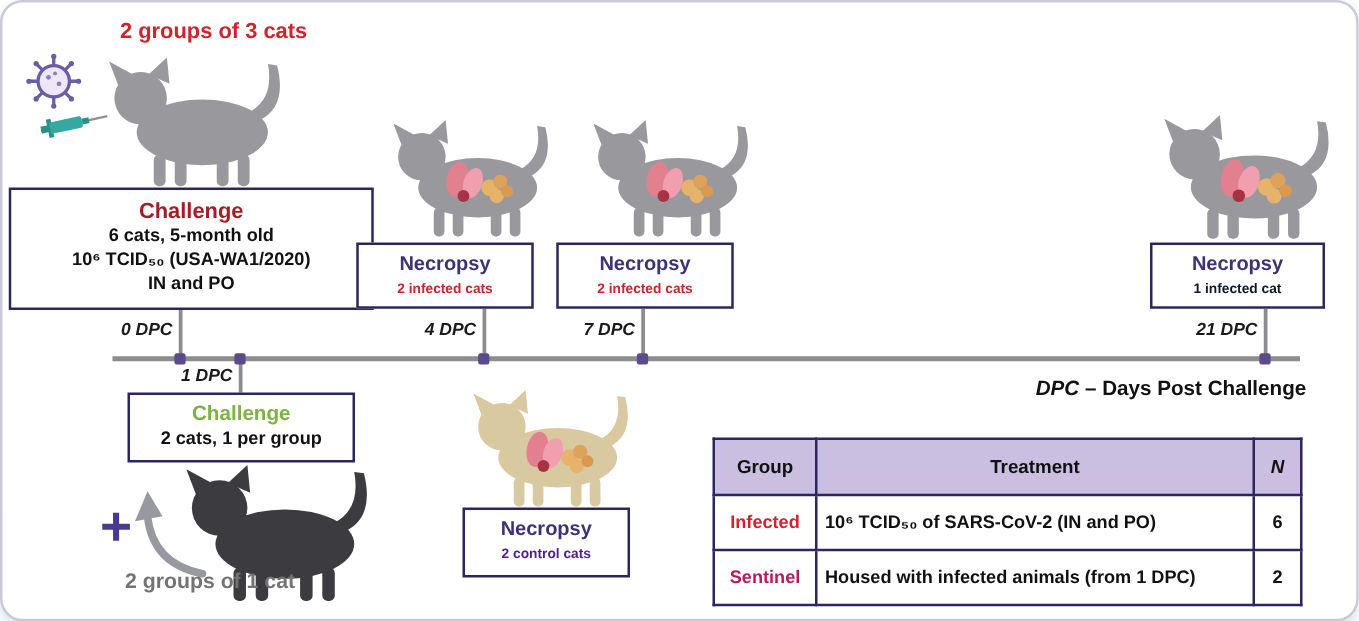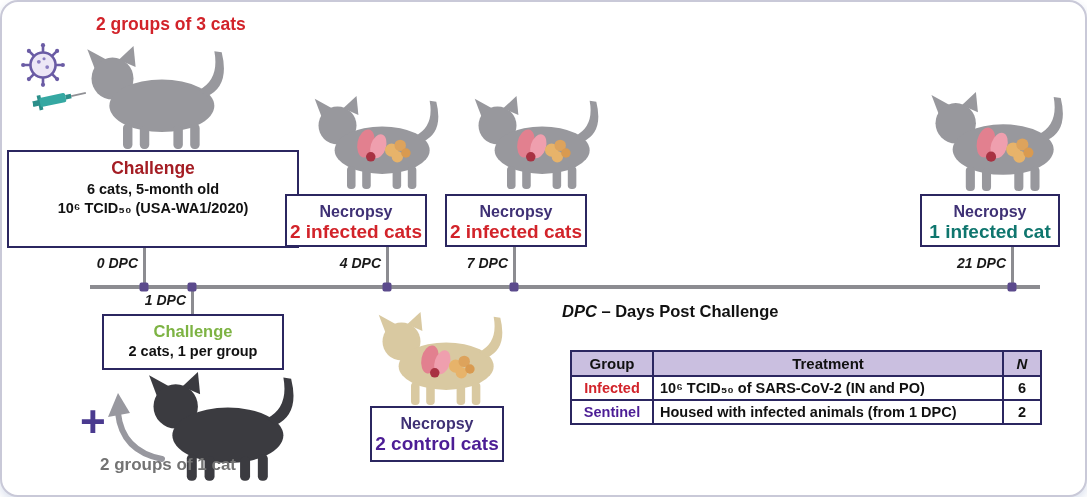--- a/index.html
+++ b/index.html
@@ -9,34 +9,34 @@
     border:2px solid #c9c9d8; border-radius:18px; overflow:hidden;
     box-shadow:0 4px 10px rgba(170,185,215,.45);
   }
   .abs { position:absolute; }
   .lbl { position:absolute; font-weight:bold; white-space:nowrap; }
   .box {
     position:absolute; background:#fff; border:2.5px solid #2b2660;
     text-align:center; padding-top:5px; z-index:3;
   }
   .box-title { font-weight:bold; font-size:17px; color:#3f3175; line-height:21px; }
-  .box-sub   { font-weight:bold; font-size:19px; line-height:19px; }
+  .box-sub   { font-weight:bold; font-size:11px; line-height:19px; }
   .box-line  { font-weight:bold; font-size:14.5px; color:#111; line-height:19px; }
   .tl-line { position:absolute; left:88px; top:283px; width:950px; height:4px; background:#8c8c91; z-index:1; }
   .vtick   { position:absolute; width:3px; background:#8c8c91; z-index:1; }
   .dot     { position:absolute; width:9px; height:9px; background:#5b4a8c; border-radius:2px;
              transform:translate(-50%,-50%); z-index:2; }
   .dpc { position:absolute; font-style:italic; font-weight:bold; font-size:14px; color:#1a1a1a;
          width:62px; text-align:right; z-index:2; }
   .cat { position:absolute; z-index:1; }
-  .legend { position:absolute; left:560px; top:300px; width:470px; text-align:left;
+  .legend { position:absolute; left:573px; top:300px; width:470px; text-align:right;
             font-weight:bold; font-size:16.5px; color:#111; }
   .legend .abbr { font-style:italic; }
   .treat-table { position:absolute; left:568px; top:348px; border-collapse:collapse; background:#fff; z-index:3; }
-  .treat-table th, .treat-table td { border:2px solid #2b2660; padding:3px 6px; font-size:14.5px; }
+  .treat-table th, .treat-table td { border:2px solid #2b2660; padding:13px 6px; font-size:14.5px; }
   .treat-table th { background:#cabfe0; font-weight:bold; font-size:15px; color:#111; text-align:center; }
   .th-n { font-style:italic; }
   .cell-group { width:82px; text-align:center; font-weight:bold; }
   .cell-treat { width:350px; text-align:left; font-weight:bold; color:#111; }
   .cell-n { width:38px; text-align:center; font-weight:bold; color:#111; }
   .plus { position:absolute; font-weight:bold; font-size:44px; line-height:44px; z-index:4; }
   .bottom-label { z-index:5; }
 </style>
 </head>
 <body>
@@ -112,20 +112,21 @@
       <use href="#virus-shape"></use>
     </svg>
   <svg class="abs" style="left:30px; top:84px; width:60px; height:24px; transform:rotate(-12deg); z-index:2;">
       <use href="#syringe-shape"></use>
     </svg>
 
   <div class="box" style="left:5px; top:148px; width:292px; height:98px;">
     <div class="box-title" style="font-size: 17.5px; line-height: 23px; color: rgb(164, 29, 36);">Challenge</div>
     <div class="box-line">6 cats, 5-month old</div>
     <div class="box-line">10⁶ TCID₅₀ (USA-WA1/2020)</div>
+    <div class="box-line">IN and PO</div>
   </div>
 
   <svg class="cat" style="left:288px; top:94px; width:152px; height:95px; color:#98989d;">
       <use href="#cat-shape"></use>
       <use href="#organs-shape"></use>
     </svg>
   <svg class="cat" style="left:448px; top:94px; width:152px; height:95px; color:#98989d;">
       <use href="#cat-shape"></use>
       <use href="#organs-shape"></use>
     </svg>
@@ -137,21 +138,21 @@
   <div class="box" style="left:283px; top:192px; width:142px; height:53px;">
     <div class="box-title" style="font-size:16px;">Necropsy</div>
     <div class="box-sub" style="color: rgb(210, 35, 42);">2 infected cats</div>
   </div>
   <div class="box" style="left:443px; top:192px; width:142px; height:53px;">
     <div class="box-title" style="font-size:16px;">Necropsy</div>
     <div class="box-sub" style="color: rgb(210, 35, 42);">2 infected cats</div>
   </div>
   <div class="box" style="left:918px; top:192px; width:140px; height:53px;">
     <div class="box-title" style="font-size:16px;">Necropsy</div>
-    <div class="box-sub" style="color: #0f766e;">1 infected cat</div>
+    <div class="box-sub" style="color: #0f172a;">1 infected cat</div>
   </div>
 
   <div class="tl-line"></div>
   <div class="vtick" style="left:141px; top:245px; height:40px;"></div>
   <div class="vtick" style="left:189px; top:285px; height:28px;"></div>
   <div class="vtick" style="left:384px; top:245px; height:40px;"></div>
   <div class="vtick" style="left:511px; top:245px; height:40px;"></div>
   <div class="vtick" style="left:1009px; top:245px; height:40px;"></div>
   <div class="dot" style="left:142px; top:285px;"></div>
   <div class="dot" style="left:190px; top:285px;"></div>
@@ -201,20 +202,20 @@
         <th class="th-n" style="width:38px;">N</th>
       </tr>
     </thead>
     <tbody>
       <tr>
         <td class="cell-group" style="color: rgb(210, 35, 42);">Infected</td>
         <td class="cell-treat">10⁶ TCID₅₀ of SARS-CoV-2 (IN and PO)</td>
         <td class="cell-n">6</td>
       </tr>
       <tr>
-        <td class="cell-group" style="color: #4c1d95;">Sentinel</td>
+        <td class="cell-group" style="color: #be185d;">Sentinel</td>
         <td class="cell-treat">Housed with infected animals (from 1 DPC)</td>
         <td class="cell-n">2</td>
       </tr>
     </tbody>
   </table>
 
 </div>
 
 </body></html>

